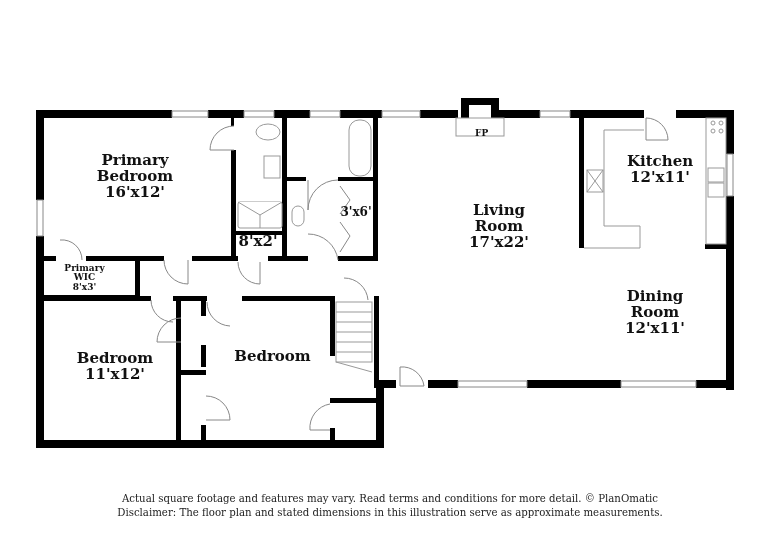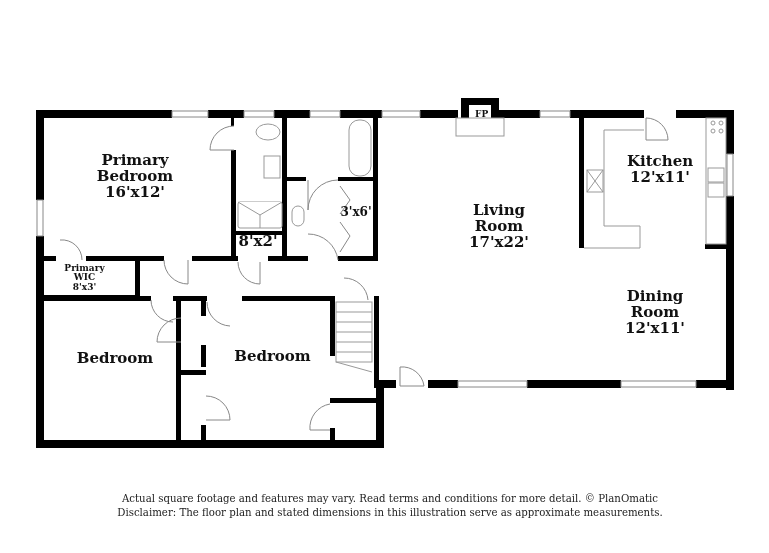--- a/index.html
+++ b/index.html
@@ -180,24 +180,25 @@
 </div>
 
 <div class="lbl" style="left:600px; top:289px; width:110px;">
   <span class="name">Dining</span>
   <span class="name">Room</span>
   <span class="dim">12'x11'</span>
 </div>
 
 <div class="lbl" style="left:55px; top:351px; width:120px;">
   <span class="name">Bedroom</span>
+  <span class="dim">11'x12'</span>
 </div>
 
 <div class="lbl" style="left:215px; top:349px; width:115px;">
   <span class="name">Bedroom</span>
 </div>
 
-<div class="fp" style="left:475px; top:109px;">FP</div>
+<div class="fp" style="left:475px; top:128px;">FP</div>
 
 <div class="disclaimer">
   <span>Actual square footage and features may vary. Read terms and conditions for more detail. © PlanOmatic</span>
   <span>Disclaimer: The floor plan and stated dimensions in this illustration serve as approximate measurements.</span>
 </div>
 
 </body></html>

